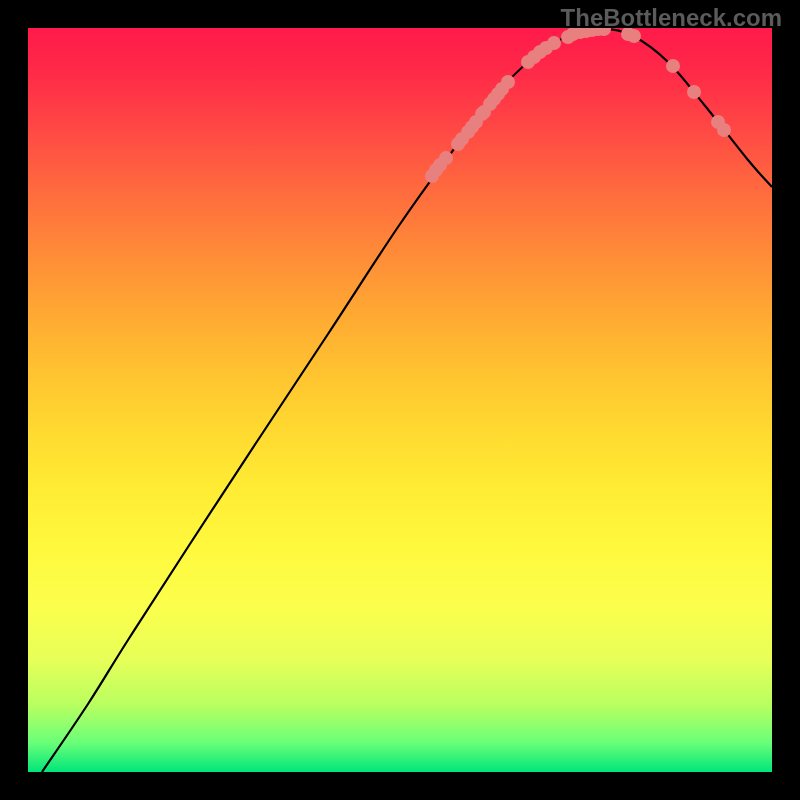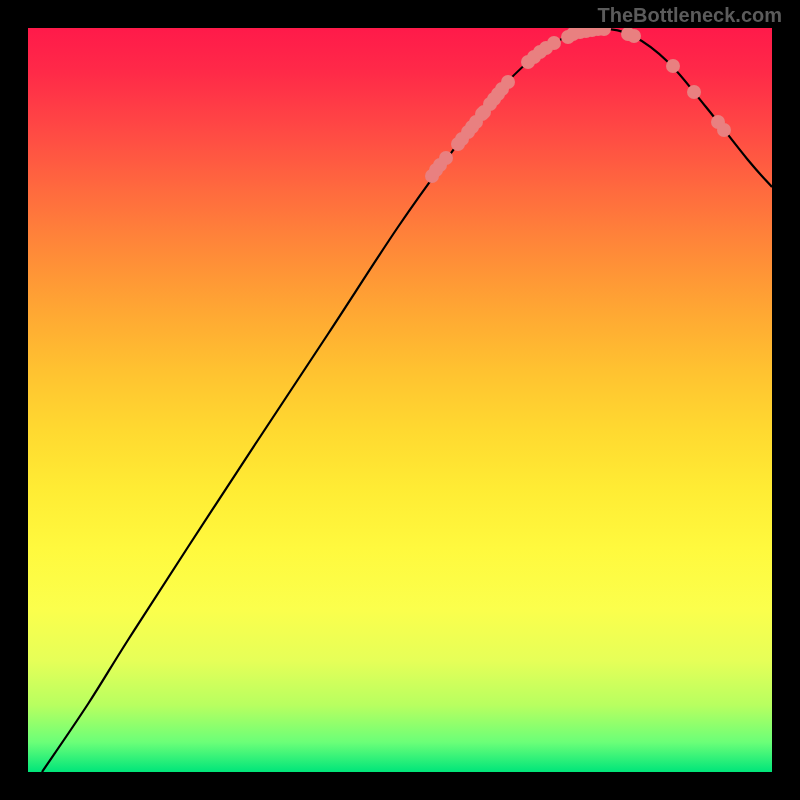--- a/index.html
+++ b/index.html
@@ -8,21 +8,21 @@
   height: 800px;
   background: #000;
   position: relative;
   font-family: Arial, sans-serif;
 }
 .watermark {
   position: absolute;
   top: 4px;
   right: 18px;
   color: #5b5b5b;
-  font-size: 20px;
+  font-size: 24px;
   font-weight: bold;
   z-index: 10;
 }
 .plot-area {
   position: absolute;
   left: 28px;
   top: 28px;
   width: 744px;
   height: 744px;
   overflow: hidden;

